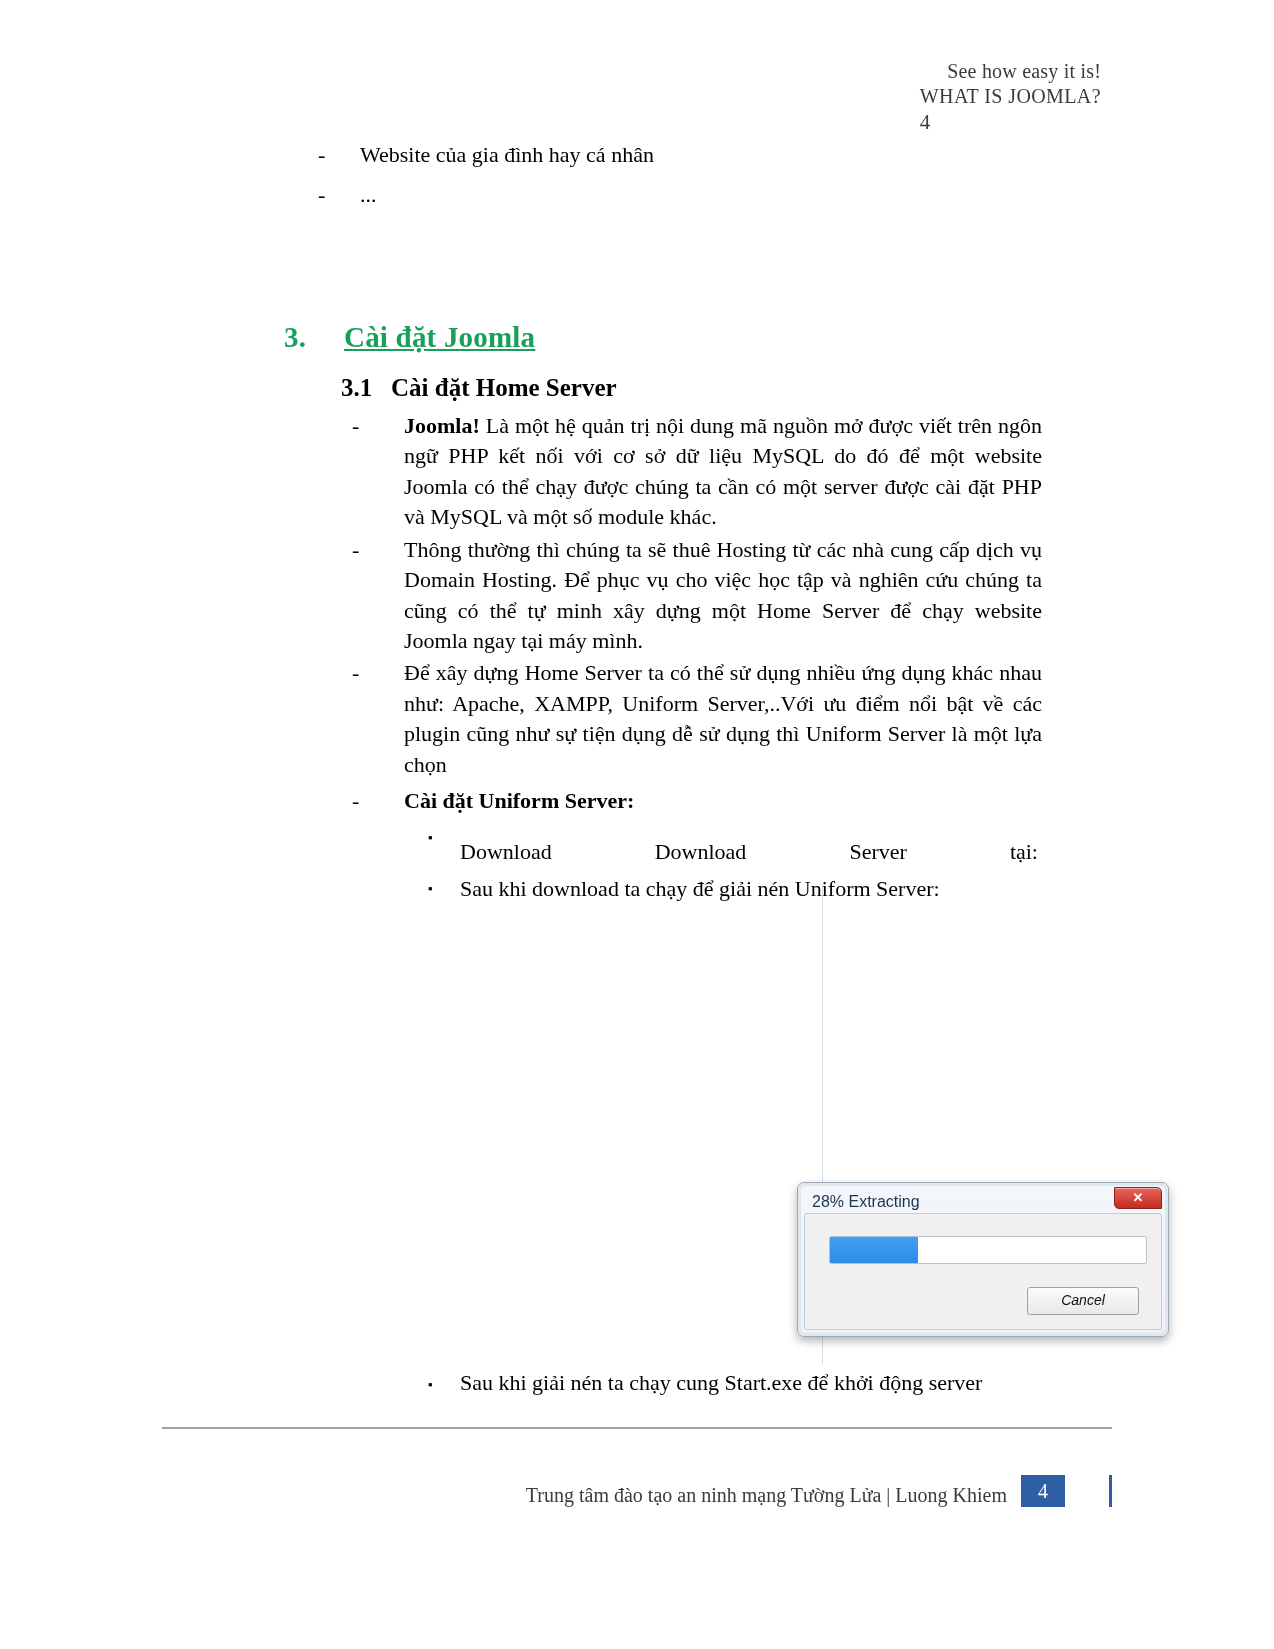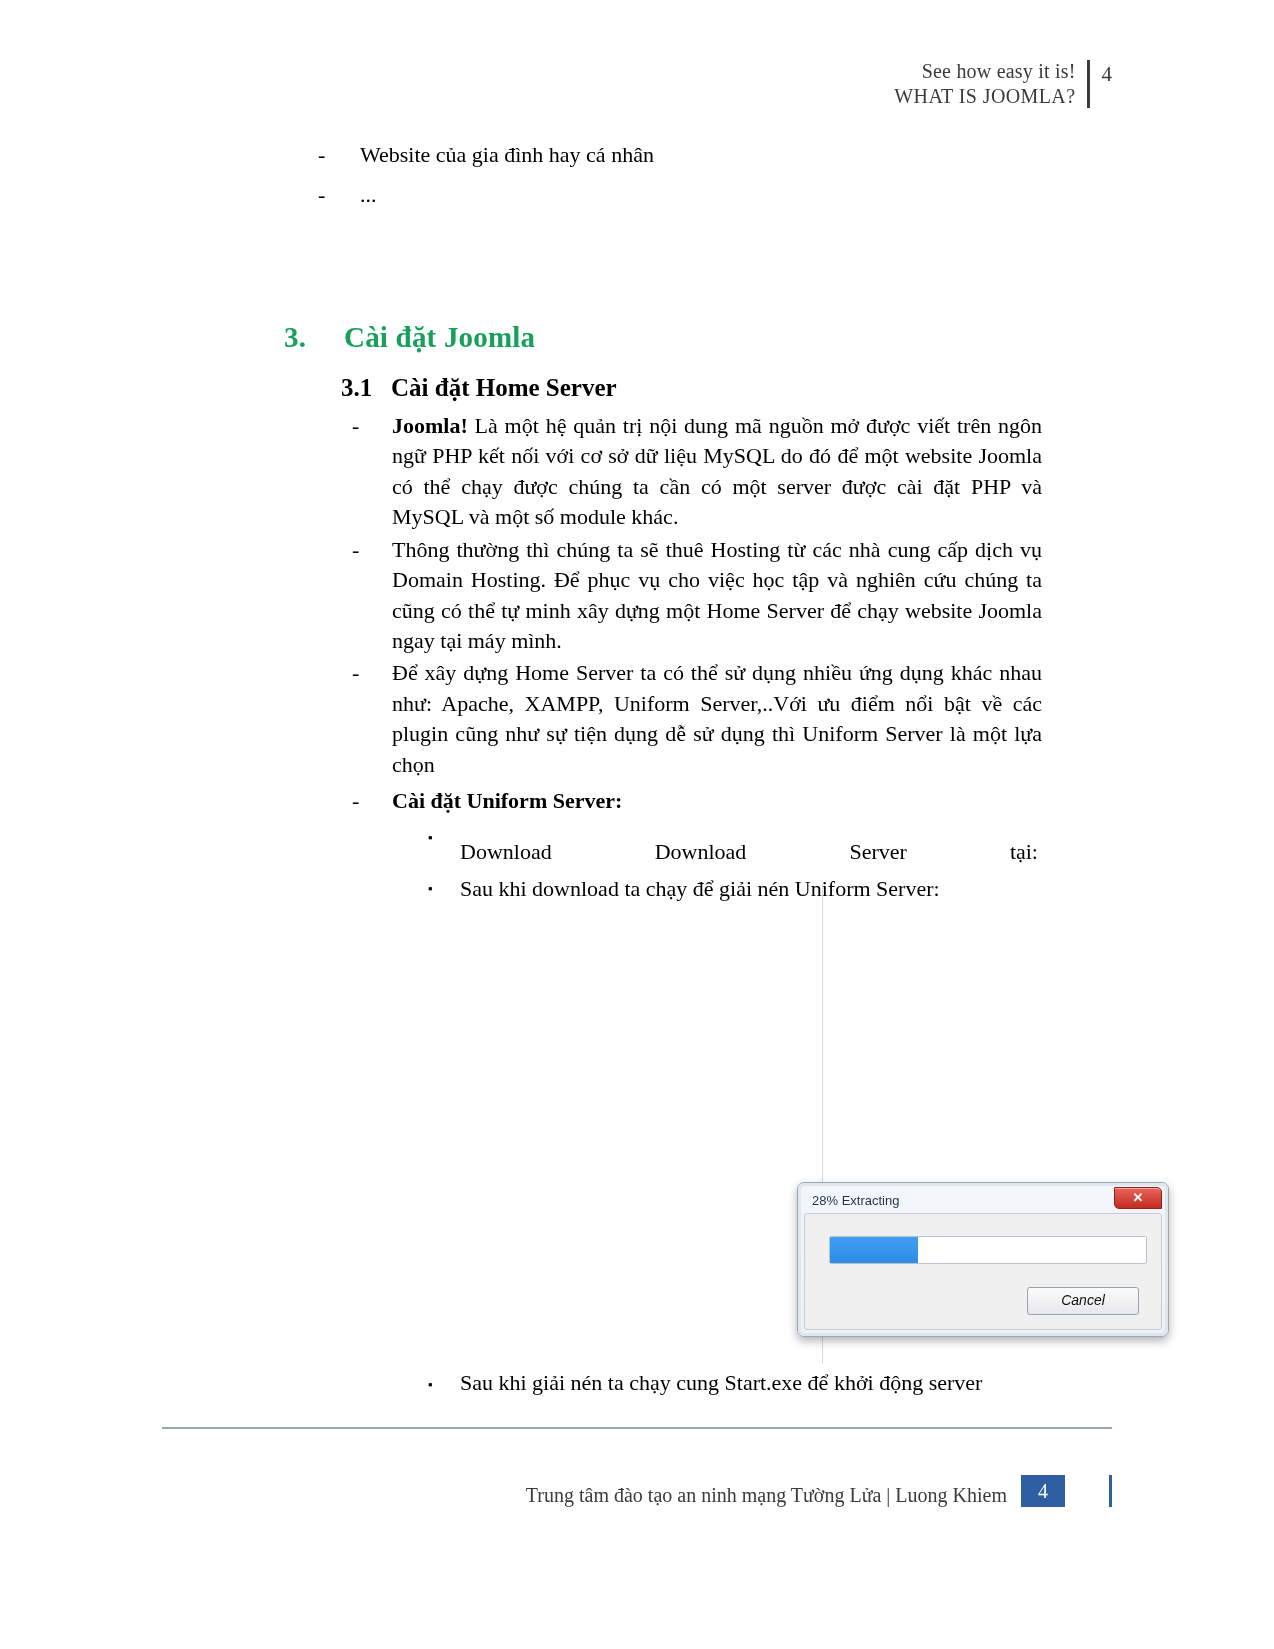--- a/index.html
+++ b/index.html
@@ -29,20 +29,21 @@
     top: 60px;
     right: 162px;
     text-align: right;
     color: #3b3b3b;
     line-height: 1.18;
   }
   .header-inner {
     display: flex;
     align-items: stretch;
     justify-content: flex-end;
+    flex-direction: column;
   }
   .header-titles {
     text-align: right;
     padding-right: 11px;
   }
   .header-line1 {
     font-size: 20px;
     letter-spacing: .2px;
     white-space: nowrap;
   }
@@ -96,21 +97,21 @@
   .h1-row {
     display: flex;
     margin-left: 284px;
     margin-top: 110px;
     color: #16A05A;
     font-weight: bold;
     font-size: 29px;
     letter-spacing: .2px;
   }
   .h1-num { width: 60px; flex: 0 0 60px; }
-  .h1-text { flex: 1 1 auto; }
+  .h1-text { flex: 1 1 auto; text-decoration: underline; }
 
   .h2-row {
     display: flex;
     margin-left: 341px;
     margin-top: 20px;
     font-weight: bold;
     font-size: 25px;
     color: #000;
   }
   .h2-num { width: 50px; flex: 0 0 50px; }
@@ -121,21 +122,21 @@
     width: 690px;
     margin-top: 9px;
   }
   .main-list .dash-item {
     margin-bottom: 2px;
     text-align: justify;
     font-size: 22px;
     line-height: 1.385;
   }
   .main-list .dash-mark { width: 40px; flex: 0 0 40px; }
-  .main-list .dash-text { text-align: justify; }
+  .main-list .dash-text { text-align: justify; margin-left: 12px; }
   b.inline-b { font-weight: bold; }
 
   
   .sq-list {
     margin-left: 428px;
     width: 610px;
   }
   .sq-item {
     display: flex;
     font-size: 22px;
@@ -195,21 +196,21 @@
   .dlg-frame-outer {
     position: absolute;
     inset: 0;
     border-radius: 7px;
     border: 3px solid rgba(220,228,236,.85);
     pointer-events: none;
   }
   .dlg-title {
     position: absolute;
     left: 14px; top: 10px;
-    font-size: 13px;
+    font-size: 16px;
     color: #1b3550;
   }
   .dlg-close {
     position: absolute;
     right: 6px; top: 4px;
     width: 46px; height: 20px;
     background: linear-gradient(#e9645a, #c32b20);
     border: 1px solid #92231b;
     border-radius: 0 5px 0 5px;
     color: #fff;

